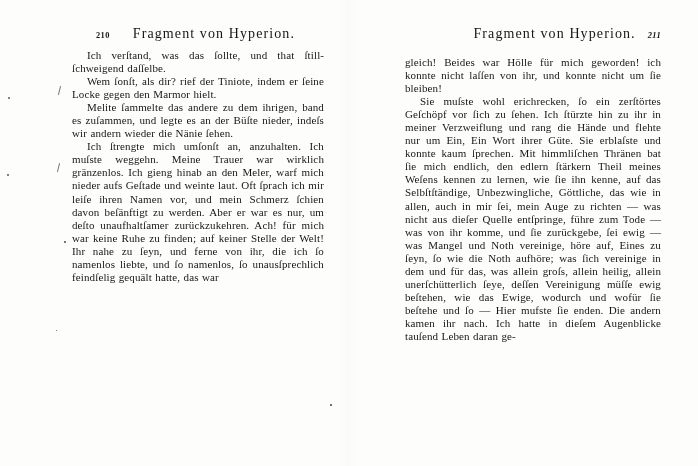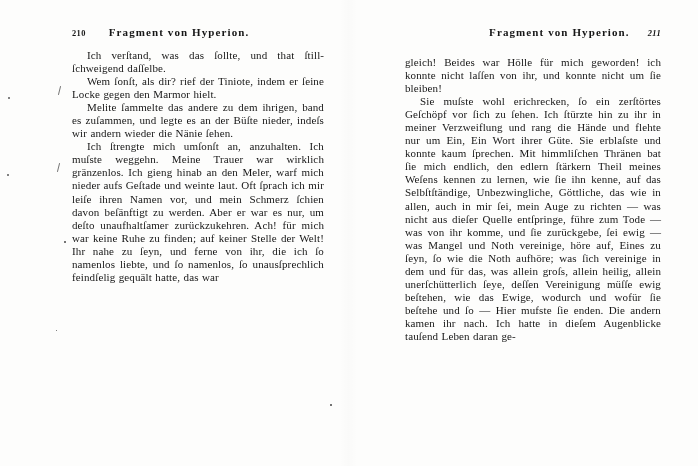--- a/index.html
+++ b/index.html
@@ -47,25 +47,25 @@
     margin-bottom: 9px;
     white-space: nowrap;
   }
   .running-head.left-head { justify-content: flex-start; }
   .running-head.right-head { justify-content: flex-end; }
   .folio {
     font-size: 8.4px;
     font-weight: bold;
     letter-spacing: 0.4px;
   }
-  .left-head .folio { margin-right: 23px; }
-  .right-head .folio { margin-left: 18px; font-style: italic; }
+  .left-head .folio { margin-right: 23px; margin-left: 24px; }
+  .right-head .folio { margin-left: 12px; font-style: italic; }
   .head-title {
-    font-size: 11px;
-    font-weight: bold;
+    font-size: 14px;
+    font-weight: normal;
     letter-spacing: 1.1px;
   }
 
   
   .body-text { margin: 0; }
   .para {
     margin: 0;
     font-size: 11px;
     line-height: 13.05px;
     text-align: justify;

